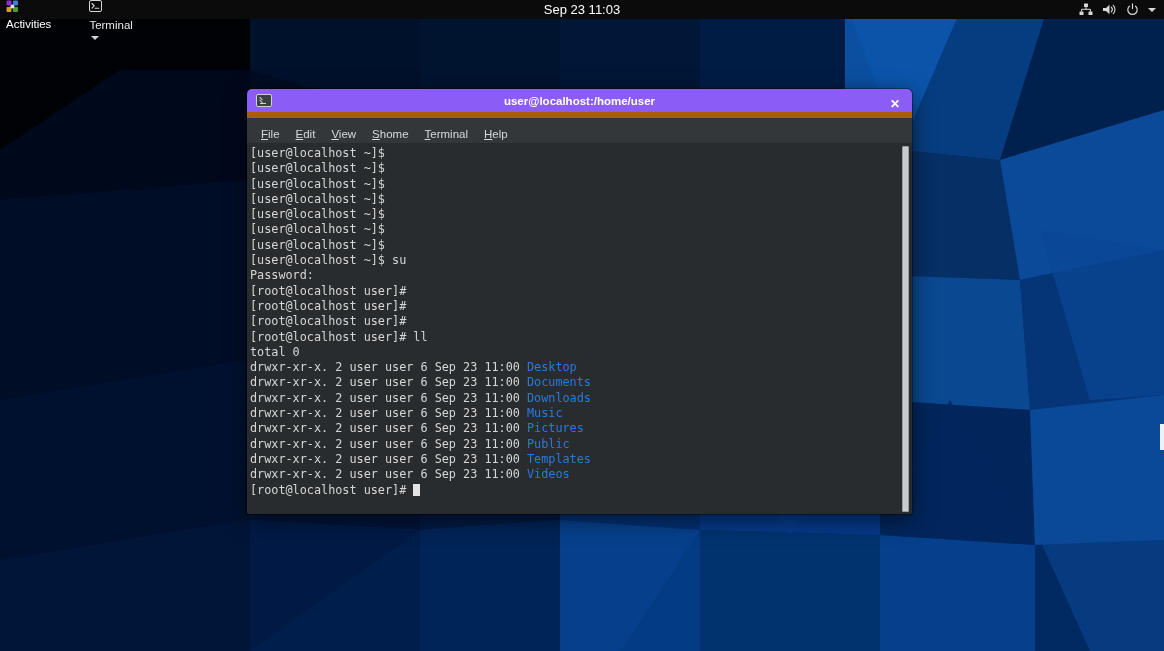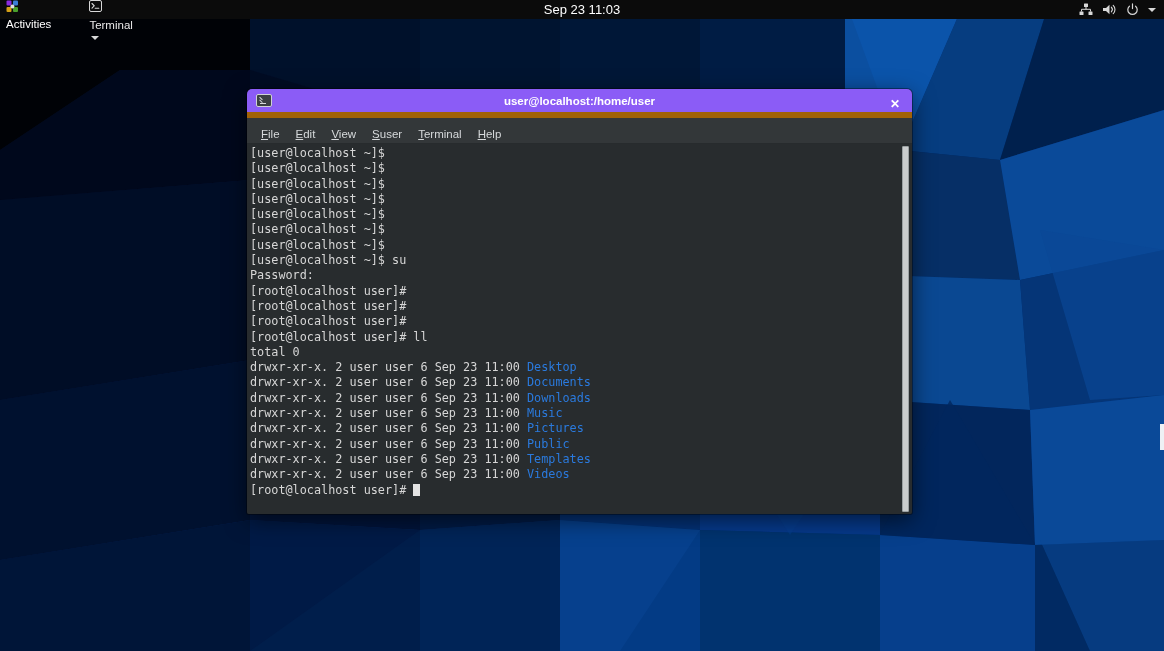--- a/index.html
+++ b/index.html
@@ -342,21 +342,21 @@
   <div id="titlebar">
     <div id="term-icon-box"></div>
     <div id="window-title">user@localhost:/home/user</div>
     <div id="close-btn">✕</div>
   </div>
 
   <div id="menubar">
     <div class="menu-item"><span class="mn">F</span><span>ile</span></div>
     <div class="menu-item"><span class="mn">E</span><span>dit</span></div>
     <div class="menu-item"><span class="mn">V</span><span>iew</span></div>
-    <div class="menu-item"><span class="mn">S</span><span>user</span></div>
+    <div class="menu-item"><span class="mn">S</span><span>home</span></div>
     <div class="menu-item"><span class="mn">T</span><span>erminal</span></div>
     <div class="menu-item"><span class="mn">H</span><span>elp</span></div>
   </div>
 
   <div id="terminal-body">
     <div id="term-text"><div><span>[user@localhost ~]$</span></div><div><span>[user@localhost ~]$</span></div><div><span>[user@localhost ~]$</span></div><div><span>[user@localhost ~]$</span></div><div><span>[user@localhost ~]$</span></div><div><span>[user@localhost ~]$</span></div><div><span>[user@localhost ~]$</span></div><div><span>[user@localhost ~]$ su</span></div><div><span>Password:</span></div><div><span>[root@localhost user]#</span></div><div><span>[root@localhost user]#</span></div><div><span>[root@localhost user]#</span></div><div><span>[root@localhost user]# ll</span></div><div><span>total 0</span></div><div><span>drwxr-xr-x. 2 user user 6 Sep 23 11:00 </span><span class="t-dir">Desktop</span></div><div><span>drwxr-xr-x. 2 user user 6 Sep 23 11:00 </span><span class="t-dir">Documents</span></div><div><span>drwxr-xr-x. 2 user user 6 Sep 23 11:00 </span><span class="t-dir">Downloads</span></div><div><span>drwxr-xr-x. 2 user user 6 Sep 23 11:00 </span><span class="t-dir">Music</span></div><div><span>drwxr-xr-x. 2 user user 6 Sep 23 11:00 </span><span class="t-dir">Pictures</span></div><div><span>drwxr-xr-x. 2 user user 6 Sep 23 11:00 </span><span class="t-dir">Public</span></div><div><span>drwxr-xr-x. 2 user user 6 Sep 23 11:00 </span><span class="t-dir">Templates</span></div><div><span>drwxr-xr-x. 2 user user 6 Sep 23 11:00 </span><span class="t-dir">Videos</span></div><div><span>[root@localhost user]# </span><span class="cursor"></span></div></div>
     <div id="term-scrollbar">
       <div id="term-scroll-thumb"></div>
     </div>
   </div>

